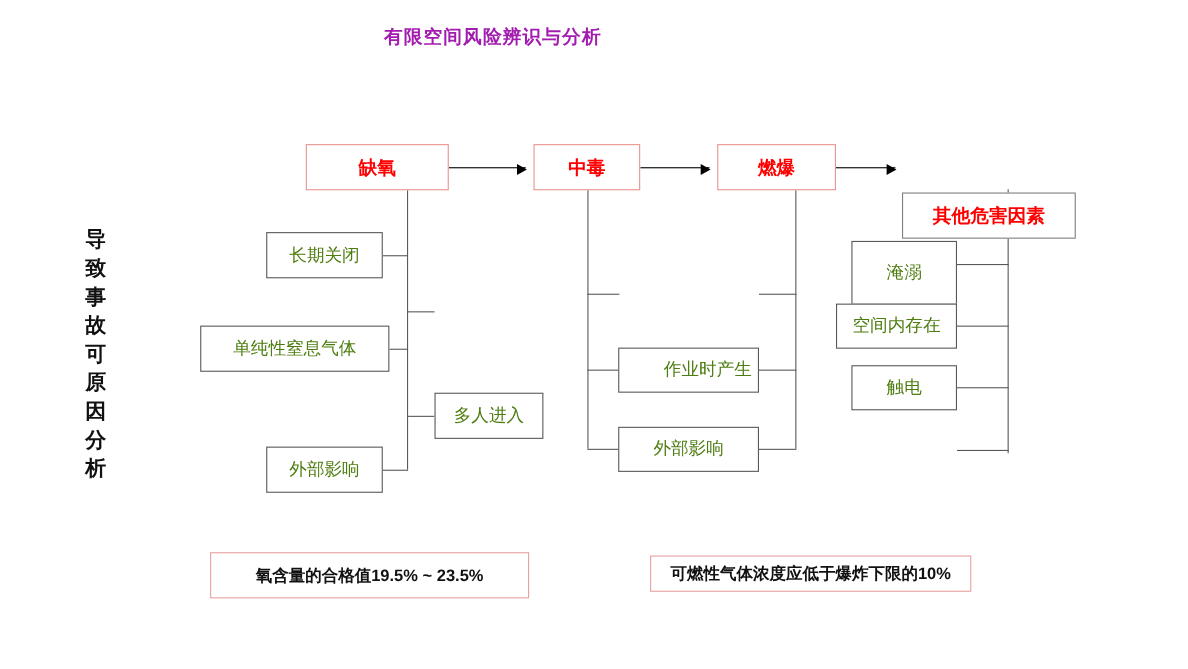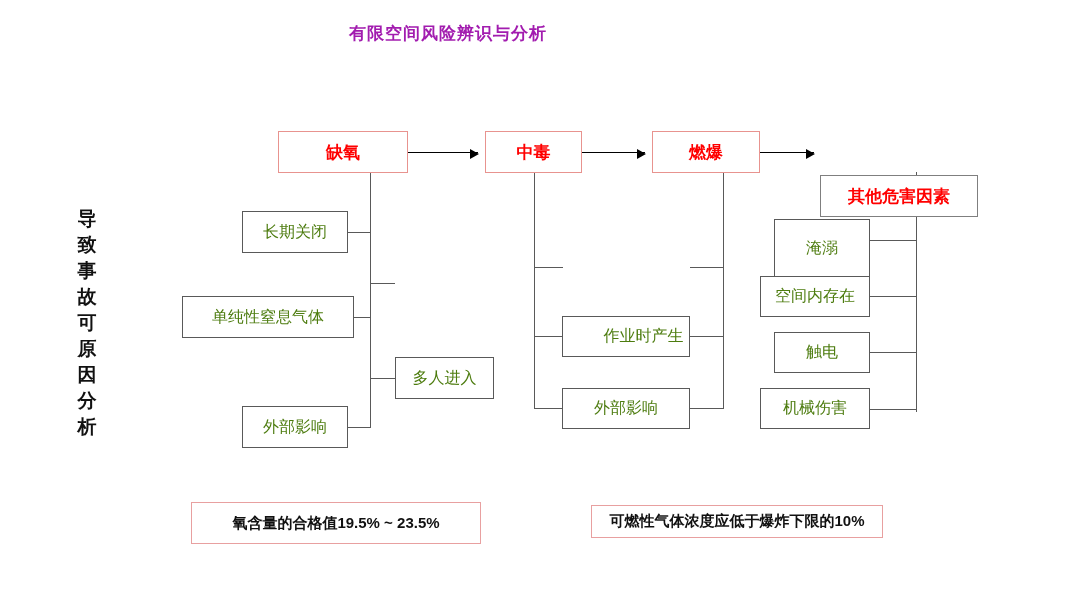--- a/index.html
+++ b/index.html
@@ -169,18 +169,17 @@
   <div class="box plain" style="left:182px; top:296px; width:172px; height:42px;">单纯性窒息气体</div>
   <div class="box plain" style="left:395px; top:357px; width:99px; height:42px;">多人进入</div>
   <div class="box plain" style="left:242px; top:406px; width:106px; height:42px;">外部影响</div>
 
   <div class="box plain" style="left:562px; top:316px; width:128px; height:41px;padding-left:35px;">作业时产生</div>
   <div class="box plain" style="left:562px; top:388px; width:128px; height:41px;">外部影响</div>
 
   <div class="box plain" style="left:774px; top:219px; width:96px; height:58px;">淹溺</div>
   <div class="box plain" style="left:760px; top:276px; width:110px; height:41px;">空间内存在</div>
   <div class="box plain" style="left:774px; top:332px; width:96px; height:41px;">触电</div>
-  <div class="box plain" style="left:760px; top:388px; width:110px; height:41px;">机械伤害</div>
 
   <div class="box note" style="left:191px; top:502px; width:290px; height:42px;">氧含量的合格值19.5% ~ 23.5%</div>
   <div class="box note" style="left:591px; top:505px; width:292px; height:33px;">可燃性气体浓度应低于爆炸下限的10%</div>
 
 </div>
 
 </body></html>

